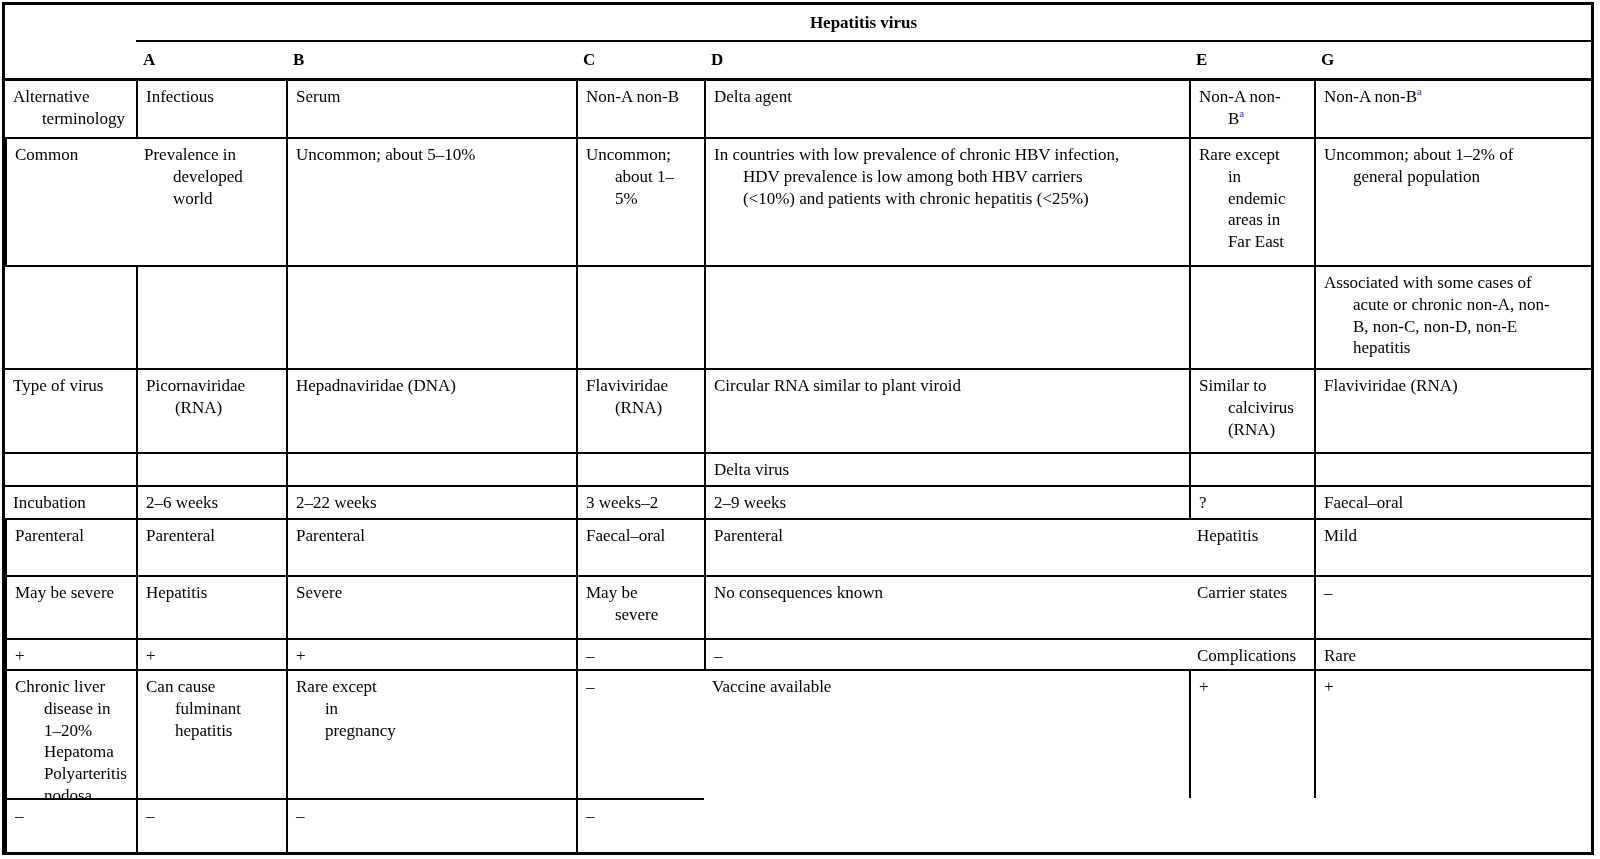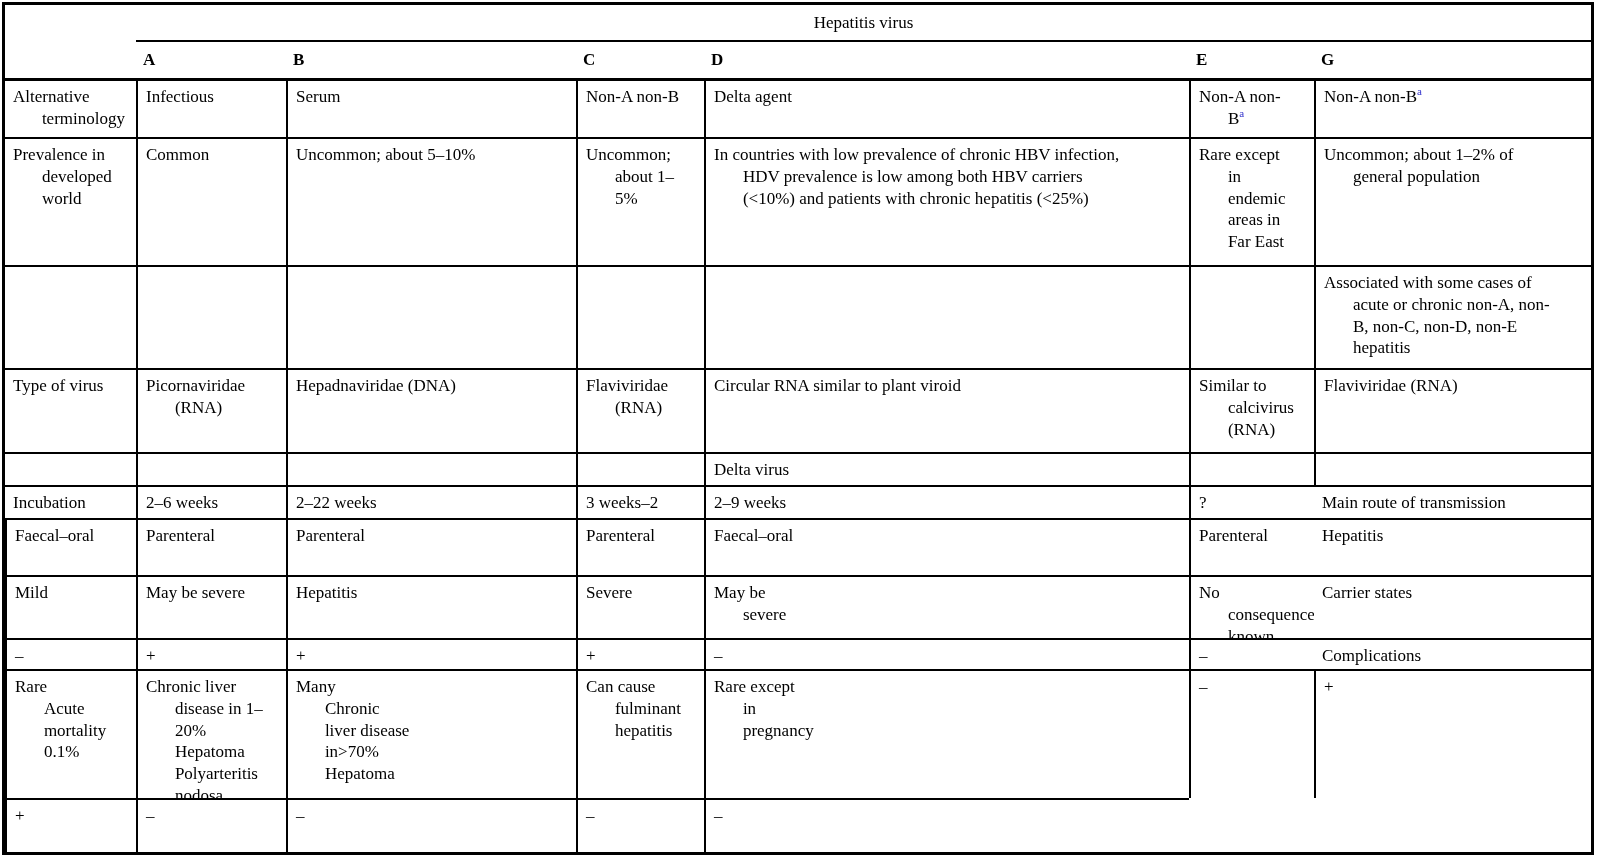--- a/index.html
+++ b/index.html
@@ -8,21 +8,21 @@
   .tbl{
     position:absolute;left:2px;top:2px;width:1592px;height:853px;
     border:3px solid #000;box-sizing:border-box;background:#fff;
     display:grid;
     grid-template-columns:131px 150px 290px 128px 485px 125px auto;
     grid-template-rows:37px 39px 56px 128px 103px 84px 33px 33px 57px 63px 31px 129px auto;
   }
   .cell{box-sizing:border-box;overflow:hidden;}
   .spacer{grid-column:1;grid-row:1/3;border-bottom:3px solid #000;}
   .title-cell{grid-column:2/8;grid-row:1;border-bottom:2px solid #000;
-    text-align:center;font-weight:normal;padding-top:7px;}
+    text-align:center;font-weight:bold;padding-top:7px;}
   .letter{border-bottom:3px solid #000;font-weight:bold;padding:7px 7px 0 7px;}
   .c{border-top:2px solid #000;border-left:2px solid #000;padding:5px 8px 4px 8px;}
   .c.fc{border-left:none;font-family:Liberation Serif, serif;}
   .c.nt{border-top:none;}
   .t{padding-left:1.7em;text-indent:-1.7em;white-space:pre-line;}
   .sup{color:var(--sup-color,#3333cc);font-size:11px;vertical-align:super;line-height:0;}
 </style>
 </head>
 <body>
 
@@ -55,25 +55,25 @@
         <div class="t">Delta agent</div>
       </div>
     <div class="cell c nt">
         <div class="t"><span>Non-A non-
 B</span><sup class="sup">a</sup></div>
       </div>
     <div class="cell c nt">
         <div class="t"><span>Non-A non-B</span><sup class="sup">a</sup></div>
       </div>
 
+    <div class="cell c">
+        <div class="t">Common</div>
+      </div>
     <div class="cell c fc">
         <div class="t">Prevalence in developed world</div>
-      </div>
-    <div class="cell c">
-        <div class="t">Common</div>
       </div>
     <div class="cell c">
         <div class="t">Uncommon; about 5–10%</div>
       </div>
     <div class="cell c">
         <div class="t">Uncommon;
 about 1–5%</div>
       </div>
     <div class="cell c">
         <div class="t">In countries with low prevalence of chronic HBV infection,
@@ -177,23 +177,20 @@
     <div class="cell c">
         <div class="t">3 weeks–2 months</div>
       </div>
     <div class="cell c">
         <div class="t">2–9 weeks</div>
       </div>
     <div class="cell c">
         <div class="t">?</div>
       </div>
 
-    <div class="cell c fc">
-        <div class="t">Main route of transmission</div>
-      </div>
     <div class="cell c">
         <div class="t">Faecal–oral</div>
       </div>
     <div class="cell c">
         <div class="t">Parenteral</div>
       </div>
     <div class="cell c">
         <div class="t">Parenteral</div>
       </div>
     <div class="cell c">
@@ -259,38 +256,34 @@
 Acute
 mortality
 0.1%</div>
       </div>
     <div class="cell c">
         <div class="t">Chronic liver disease in 1–20%
 Hepatoma Polyarteritis nodosa
 Chronic glomerulonephritis</div>
       </div>
     <div class="cell c">
-        <div class="t">Many
-Chronic
-liver disease
-in&gt;70%
-Hepatoma</div>
-      </div>
-    <div class="cell c">
         <div class="t">Can cause fulminant hepatitis</div>
       </div>
     <div class="cell c">
         <div class="t">Rare except
 in
 pregnancy</div>
       </div>
     <div class="cell c">
         <div class="t">–</div>
       </div>
 
+    <div class="cell c fc">
+        <div class="t">Vaccine available</div>
+      </div>
     <div class="cell c">
         <div class="t">+</div>
       </div>
     <div class="cell c">
         <div class="t">+</div>
       </div>
     <div class="cell c">
         <div class="t">–</div>
       </div>
     <div class="cell c">

